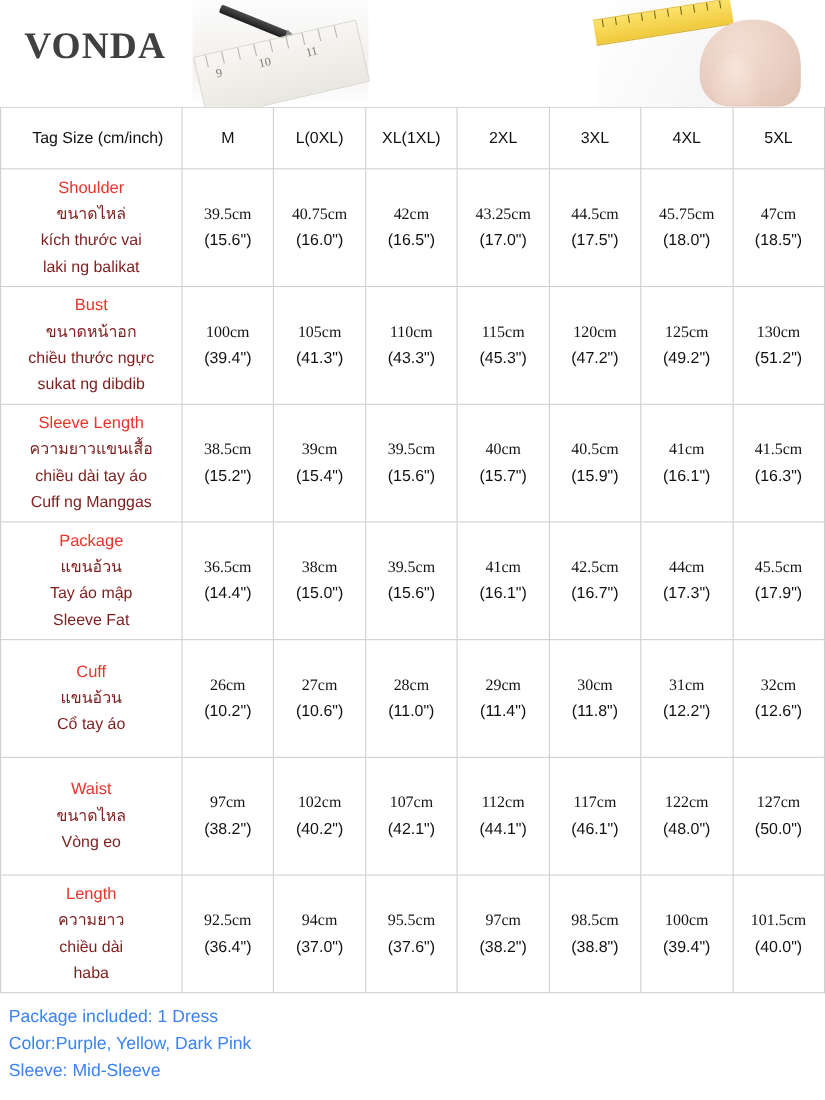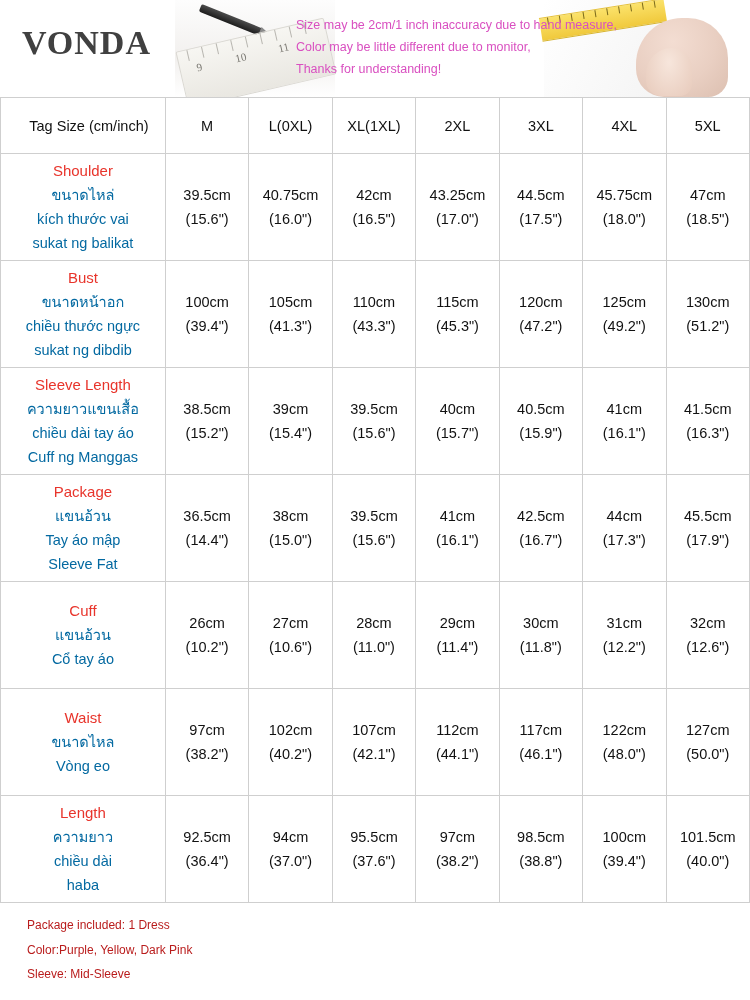--- a/index.html
+++ b/index.html
@@ -191,38 +191,37 @@
     text-align: center;
     line-height: 24px;
     padding: 4px 2px !important;
     margin-left: 27px;
   }
   .label-cell .name {
     color: #e8342b;
     font-size: 15px;
   }
   .label-cell .alt {
-    color: #0369a1;
+    color: #7f1d1d;
     font-size: 14.5px;
   }
   .val-cell {
     line-height: 24px;
   }
-  .val-cell .cm { display: block; }
+  .val-cell .cm { display: block; font-family: Liberation Serif, serif; }
   .val-cell .inch { display: block; }
 
   
   .footer {
     padding: 10px 8px 0 8px;
   }
   .footer div {
-    font-size: 12px;
+    font-size: 16px;
     line-height: 24.5px;
-    color: #b91c1c;
-    margin-left: 19px;
+    color: #3b82f6;
   }
 </style>
 </head>
 <body>
 
 <div class="page">
 
   <div class="banner">
     <div class="banner-bg-left"></div>
 
@@ -256,25 +255,20 @@
       <div class="t" style="left:68px"></div>
       <div class="t" style="left:80px"></div>
       <div class="t" style="left:92px"></div>
       <div class="t" style="left:104px"></div>
       <div class="t" style="left:116px"></div>
     </div>
     <div class="hand"></div>
 
     <div class="logo">VONDA</div>
 
-    <div class="notice">
-      <div>Size may be 2cm/1 inch inaccuracy due to hand measure,</div>
-      <div>Color may be little different due to monitor,</div>
-      <div>Thanks for understanding!</div>
-    </div>
   </div>
 
   <table class="size-table">
     <colgroup>
       <col class="col-label">
       <col class="col-size">
         <col class="col-size">
         <col class="col-size">
         <col class="col-size">
       <col class="col-size">
@@ -293,21 +287,21 @@
         <td class="hdr-size">5XL</td>
       </tr>
     </thead>
     <tbody>
 
       <tr>
         <td class="label-cell">
           <div class="name">Shoulder</div>
           <div class="alt">ขนาดไหล่</div>
           <div class="alt">kích thước vai</div>
-          <div class="alt">sukat ng balikat</div>
+          <div class="alt">laki ng balikat</div>
         </td>
         <td class="val-cell">
             <span class="cm">39.5cm</span>
             <span class="inch">(15.6")</span>
           </td>
         <td class="val-cell">
             <span class="cm">40.75cm</span>
             <span class="inch">(16.0")</span>
           </td>
         <td class="val-cell">

